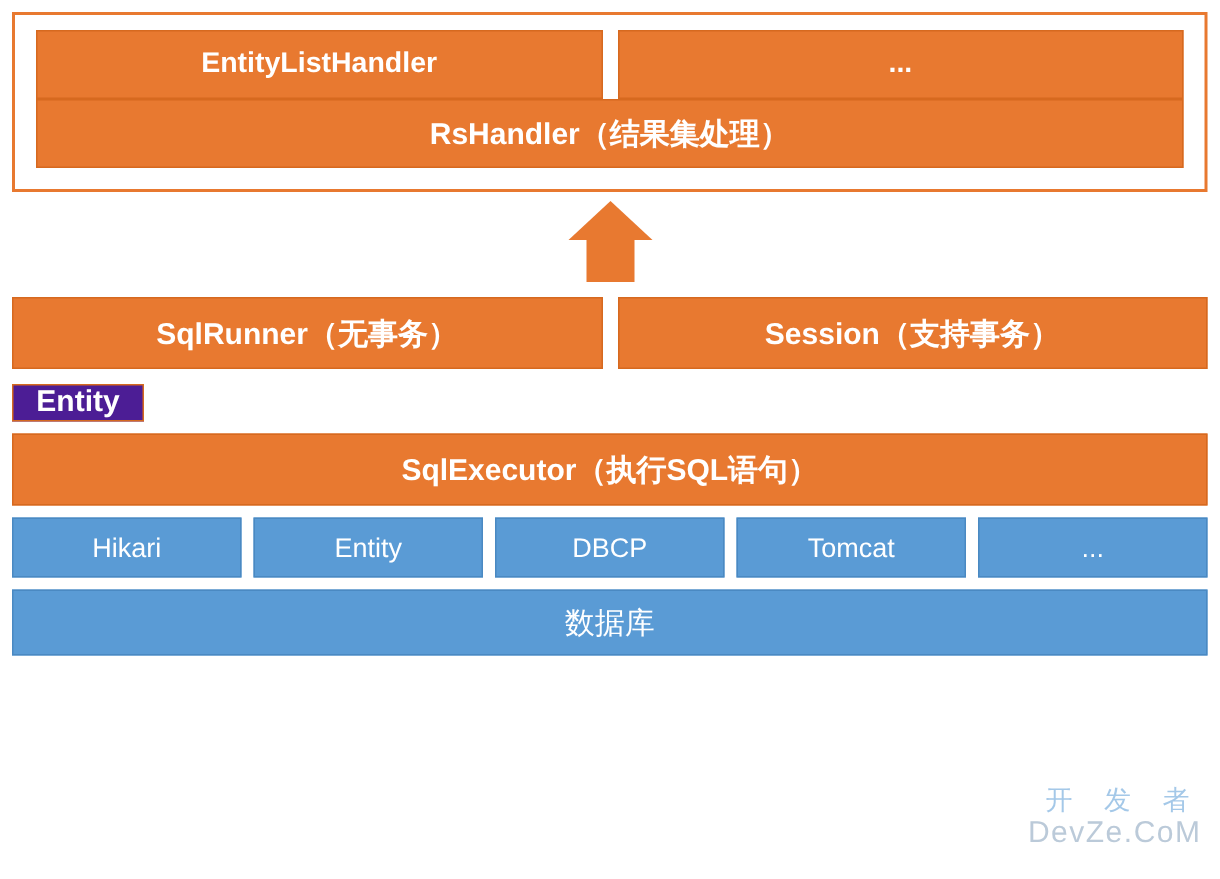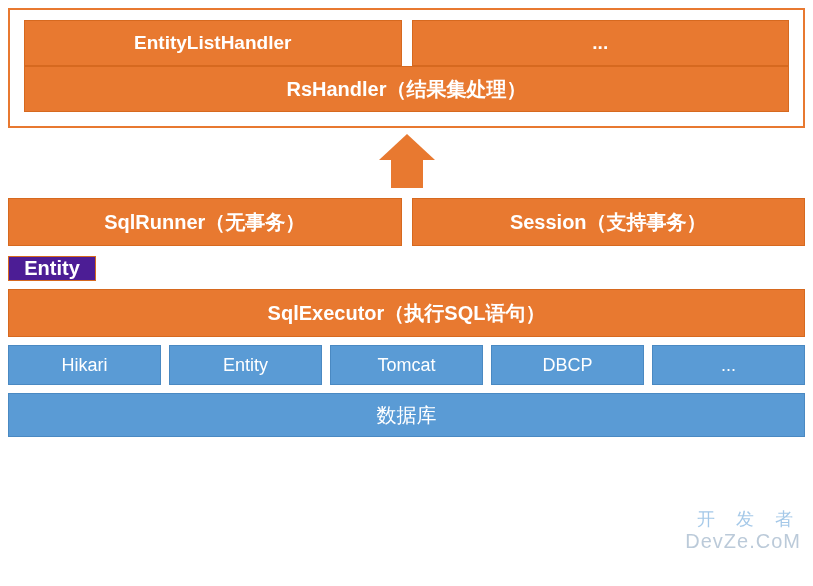--- a/index.html
+++ b/index.html
@@ -56,21 +56,21 @@
   .mid-left { flex: 1; display:flex; flex-direction:column; gap:8px; }
   .mid-left .row .box { height: 48px; flex:1; font-size: 20px; }
   .full { height: 48px; font-size: 20px; }
   .entity { width: 88px; background:#4c1d95; color:#fff; border:1px solid #d6691f; display:flex; align-items:center; justify-content:center; font-weight:bold; font-size:20px; }
   .stack { margin: 8px 8px 0 8px; display:flex; flex-direction:column; gap:8px; }
   .pools { display:flex; gap:8px; }
   .pools .box { flex:1; height: 40px; font-size: 18px; font-weight: normal; }
   .db { height: 44px; font-size: 20px; font-weight: normal; }
   .watermark {
     position:absolute;
-    right: 12px; bottom: 34px;
+    right: 12px; bottom: 20px;
     color: rgba(90,155,213,0.55);
     font-size: 18px;
     letter-spacing: 8px;
     text-align:right;
     line-height:1.1;
     pointer-events:none;
   }
   .watermark .sub { letter-spacing: 1px; font-size: 20px; display:block; color: rgba(120,150,180,0.5);}
 </style>
 </head>
@@ -99,22 +99,22 @@
     </div>
   </div>
   <div class="entity">Entity</div>
 </div>
 
 <div class="stack">
   <div class="box orange full">SqlExecutor（执行SQL语句）</div>
   <div class="pools">
     <div class="box blue">Hikari</div>
     <div class="box blue">Entity</div>
+    <div class="box blue">DBCP</div>
     <div class="box blue">Tomcat</div>
-    <div class="box blue">DBCP</div>
     <div class="box blue">...</div>
   </div>
   <div class="box blue db">数据库</div>
 </div>
 
 <div class="watermark">
   <span>开 发 者</span>
   <span class="sub">DevZe.CoM</span>
 </div>
 

